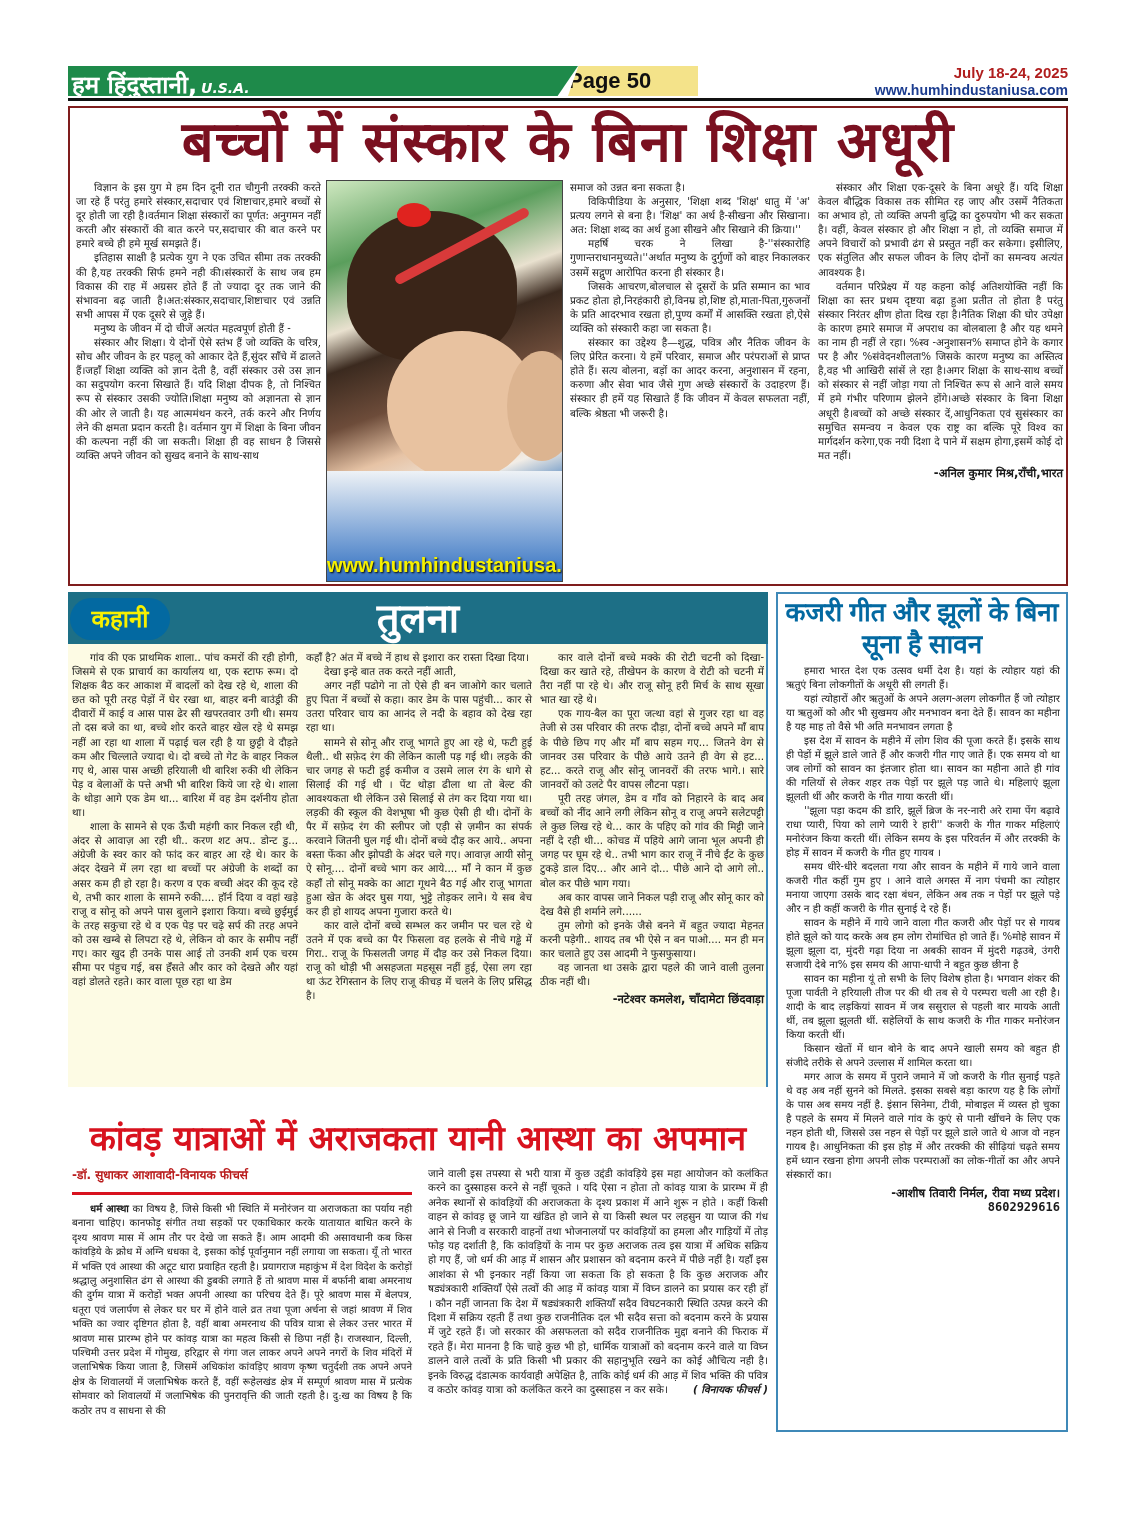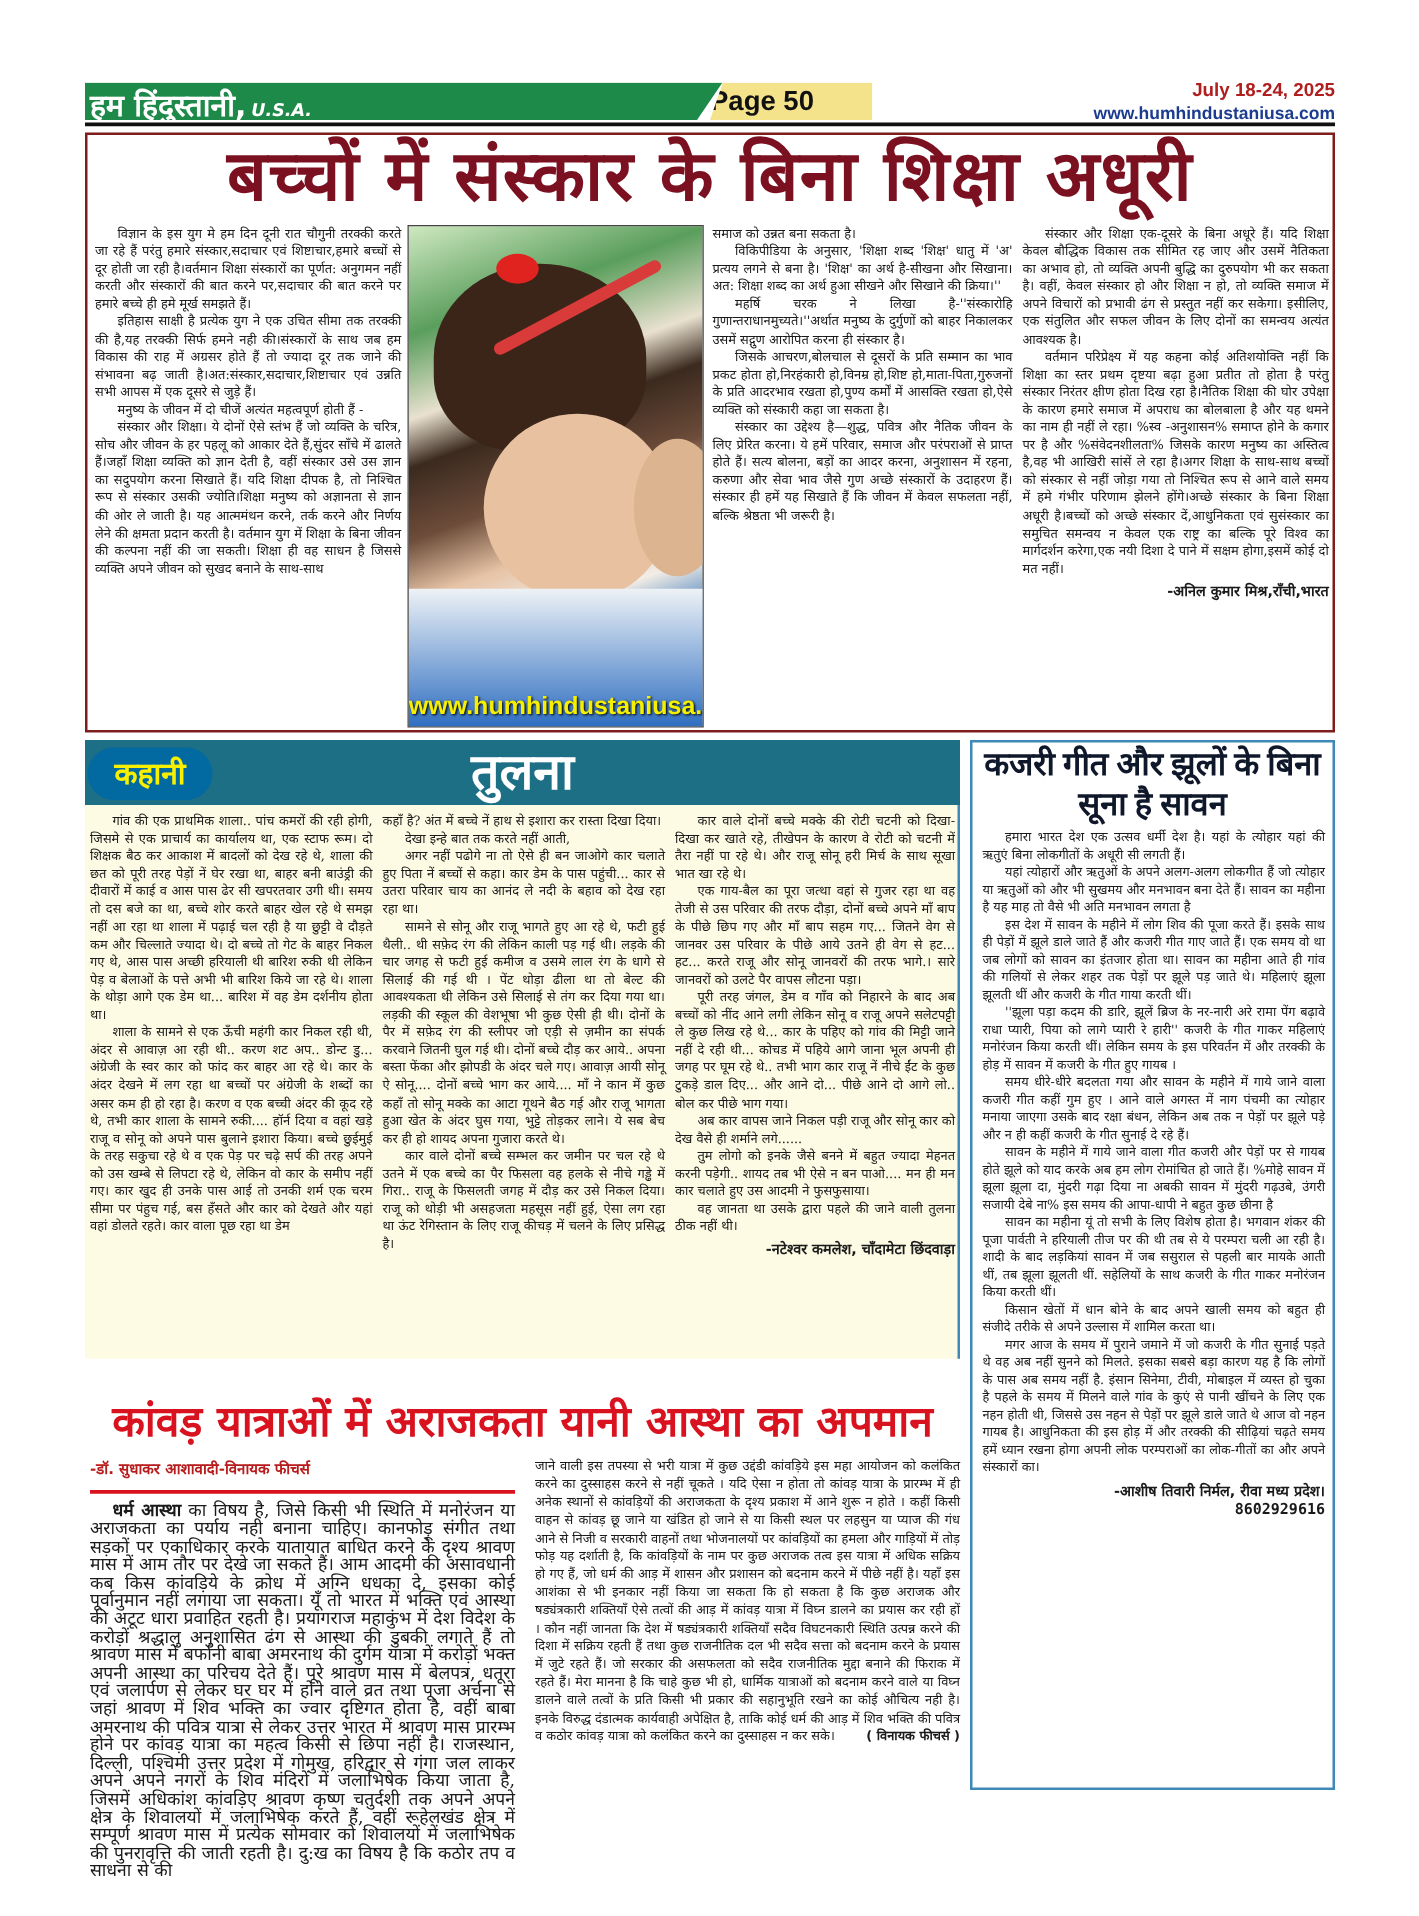--- a/index.html
+++ b/index.html
@@ -50,32 +50,32 @@
     color: #f8f000; font-weight: bold; font-size: 24px; text-align: center; line-height: 42px; font-family: "DejaVu Sans", sans-serif; }
   .story-title { position: absolute; left: 0; top: 0; width: 700px; text-align: center; color: #fff; font-size: 40px;
     font-weight: bold; line-height: 52px; font-family: "DejaVu Sans", sans-serif; }
   .story .s1 { left: 4px; top: 58px; width: 226px; }
   .story .s2 { left: 238px; top: 58px; width: 226px; }
   .story .s3 { left: 472px; top: 58px; width: 224px; }
 
   
   .kajri { position: absolute; left: 776px; top: 592px; width: 292px; height: 840px; border: 2px solid #3f89b8; }
   .kajri-head { position: absolute; left: 0; top: 2px; width: 100%; text-align: center; font-weight: bold; font-size: 26px;
-    line-height: 32px; color: #0f172a; font-family: Liberation Serif, serif; }
+    line-height: 32px; color: #0369a1; font-family: Liberation Sans, sans-serif; }
   .kajri .k1 { left: 8px; top: 70px; width: 274px; font-size: 10.2px; line-height: 14px; }
   .kajri-phone { text-align: right; font-weight: bold; font-size: 12px; font-family: "DejaVu Sans Mono", monospace; }
 
   
   .kanwad-head { position: absolute; left: 68px; top: 1116px; width: 700px; text-align: center; color: #d8121e; font-size: 34px;
     font-weight: bold; line-height: 44px; font-family: "DejaVu Sans", sans-serif; white-space: nowrap; }
   .kanwad-author { position: absolute; left: 72px; top: 1166px; font-weight: bold; font-size: 12px; color: #b91c1c; font-family: "DejaVu Sans", sans-serif; }
   .kanwad-rule { position: absolute; left: 72px; top: 1192px; width: 340px; height: 3px; background: #d8121e; }
-  .kanwad .k1 { left: 72px; top: 1202px; width: 340px; font-size: 14px; line-height: 14.4px; }
+  .kanwad .k1 { left: 72px; top: 1202px; width: 340px; font-size: 10px; line-height: 14.4px; }
   .kanwad .k2 { left: 428px; top: 1166px; width: 340px; font-size: 10.3px; line-height: 14.4px; }
-  .feature-tag { font-weight: bold; float: right; font-family: "DejaVu Sans", sans-serif; }
+  .feature-tag { font-weight: bold; float: right; font-family: "DejaVu Sans", sans-serif; font-style: italic; }
   .bold-lead { font-weight: bold; }
 </style>
 </head>
 <body>
 
 <div class="masthead">
   <div class="mast-green"></div>
   <div class="mast-title">
     <span>हम हिंदुस्तानी,</span><span class="usa">U.S.A.</span>
   </div>

